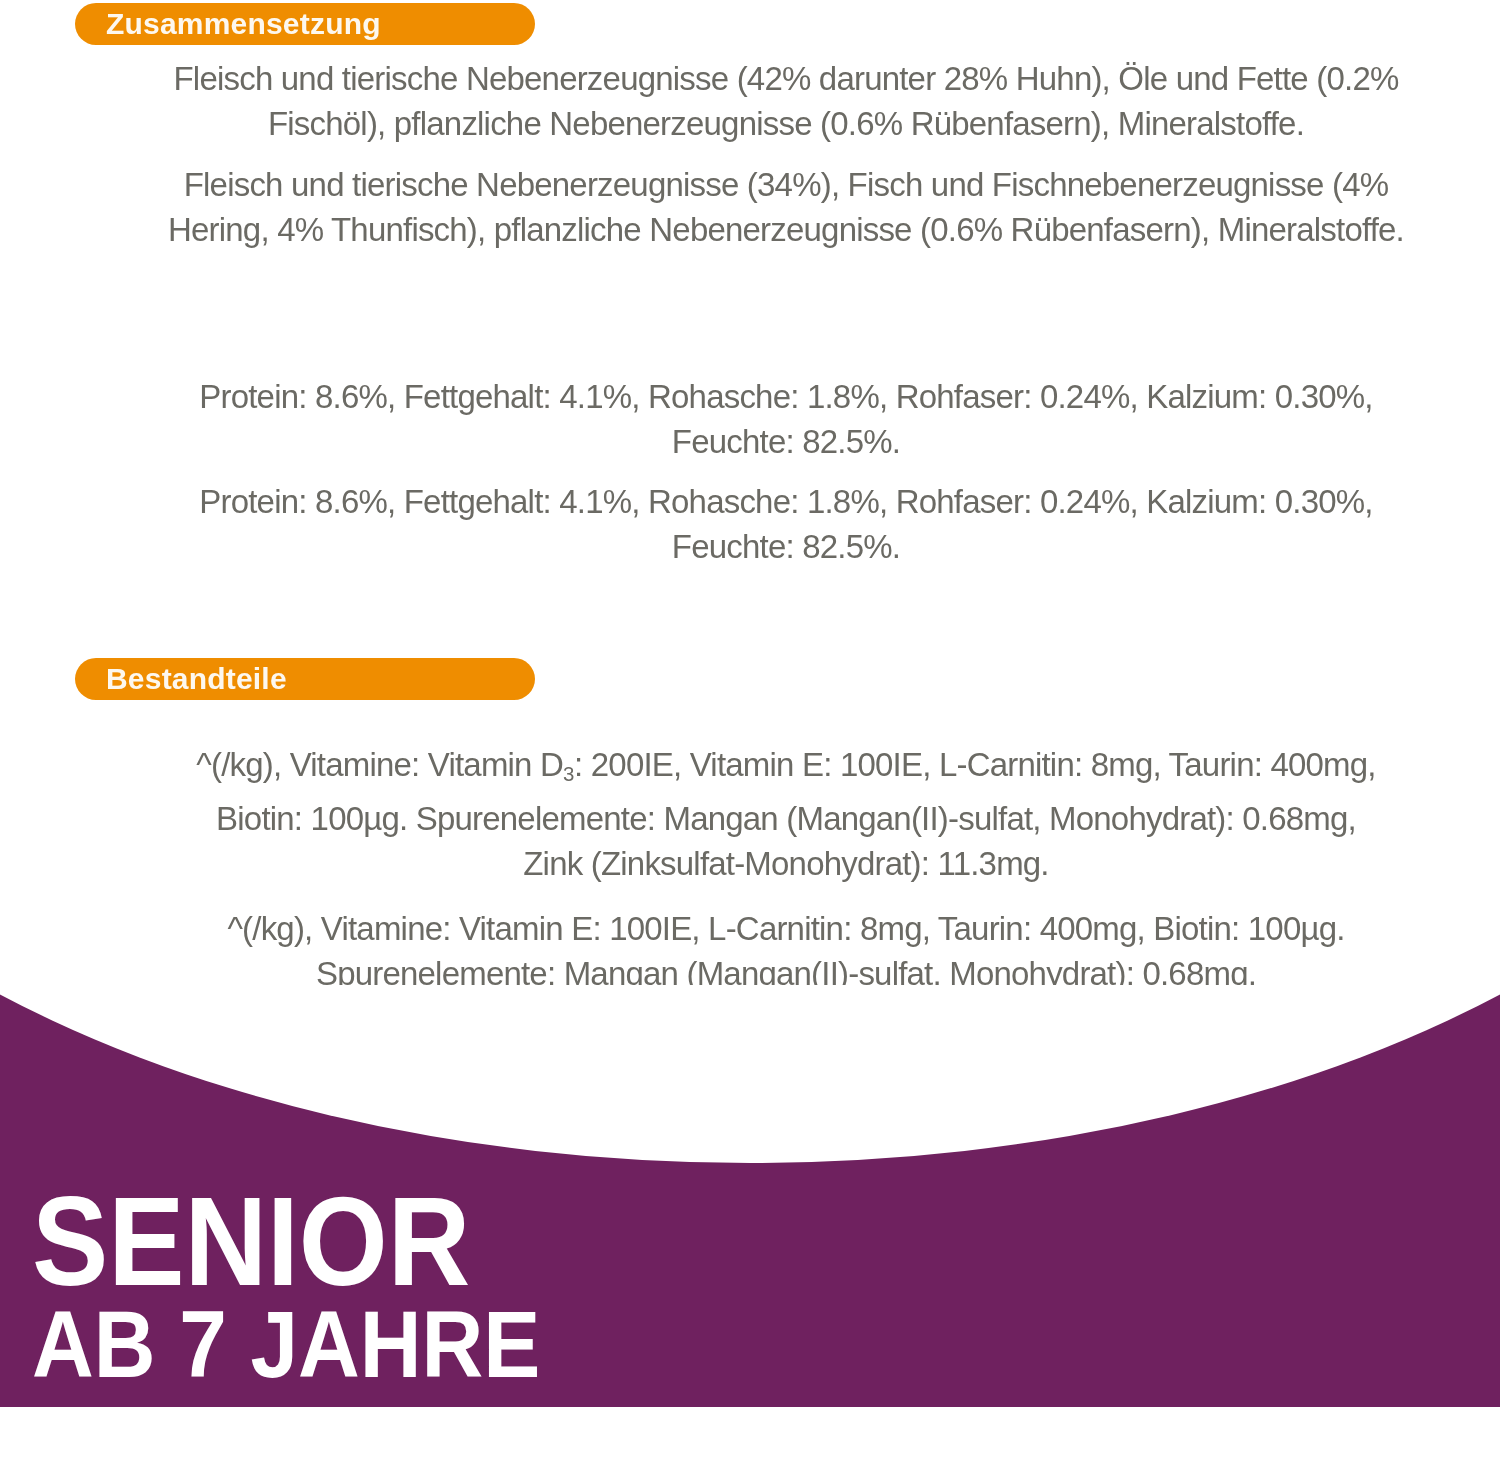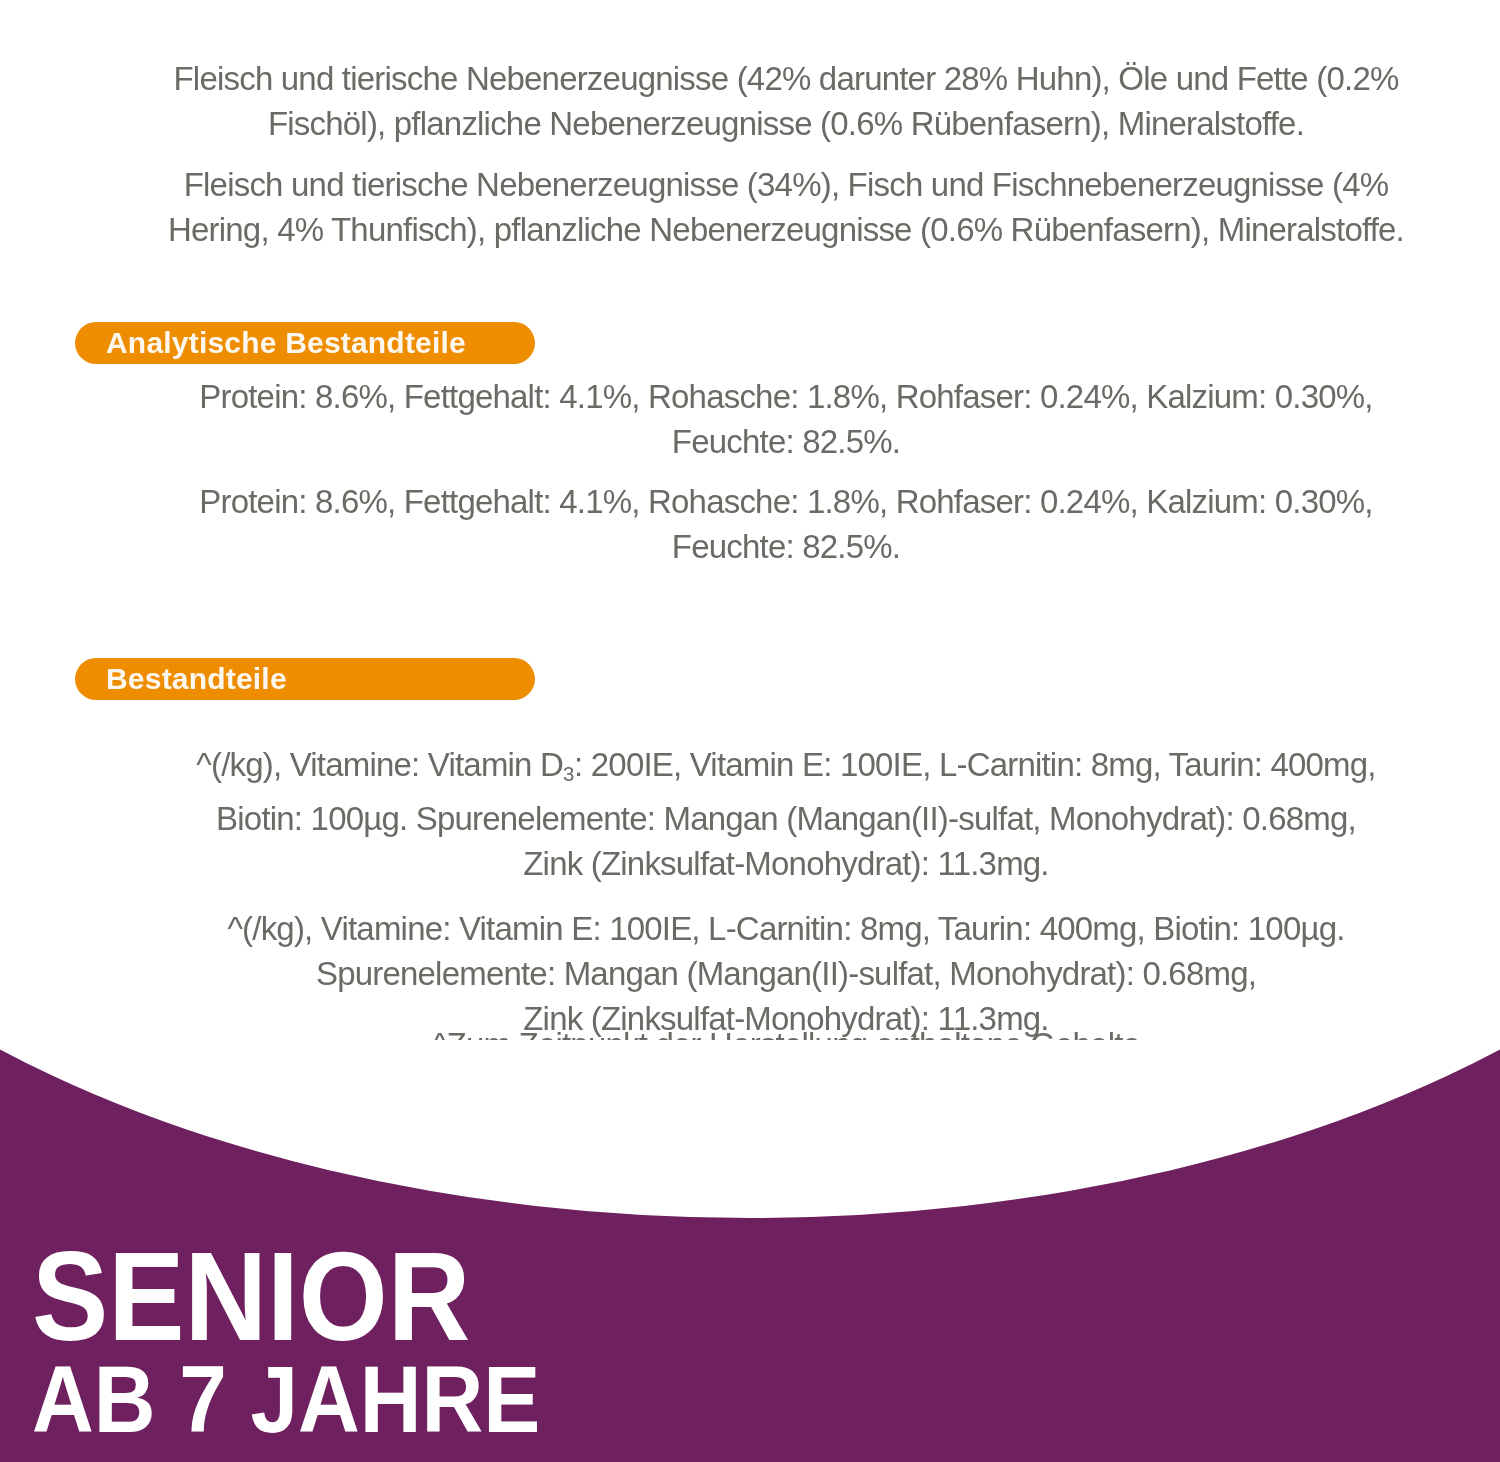--- a/index.html
+++ b/index.html
@@ -42,21 +42,21 @@
     text-align: center;
   }
   .body .sub {
     font-size: 0.62em;
     vertical-align: -0.22em;
     letter-spacing: -0.4px;
   }
   .purple-band {
     position: absolute;
     left: 0;
-    top: 1040px;
+    top: 985px;
     width: 1412px;
     height: 422px;
   }
   .purple-band svg { display: block; width: 1500px; height: 422px; }
   .banner-line1 {
     position: absolute;
     left: 32px;
     top: 193px;
     margin: 0;
     color: var(--banner-text, #ffffff);
@@ -79,28 +79,28 @@
     transform: scaleX(0.9);
     transform-origin: left center;
     white-space: nowrap;
   }
 </style>
 </head>
 <body>
 
 <div class="page">
 
+  <div class="pill" style="top:3px">
+    <span>Zusammensetzung</span>
+  </div>
   <p class="body" style="top:56px">Fleisch und tierische Nebenerzeugnisse (42% darunter 28% Huhn), Öle und Fette (0.2%
 Fischöl), pflanzliche Nebenerzeugnisse (0.6% Rübenfasern), Mineralstoffe.</p>
   <p class="body" style="top:162px">Fleisch und tierische Nebenerzeugnisse (34%), Fisch und Fischnebenerzeugnisse (4%
 Hering, 4% Thunfisch), pflanzliche Nebenerzeugnisse (0.6% Rübenfasern), Mineralstoffe.</p>
 
-  <div class="pill" style="top:322px">
-    <span>Analytische Bestandteile</span>
-  </div>
   <p class="body" style="top:374px">Protein: 8.6%, Fettgehalt: 4.1%, Rohasche: 1.8%, Rohfaser: 0.24%, Kalzium: 0.30%,
 Feuchte: 82.5%.</p>
   <p class="body" style="top:479px">Protein: 8.6%, Fettgehalt: 4.1%, Rohasche: 1.8%, Rohfaser: 0.24%, Kalzium: 0.30%,
 Feuchte: 82.5%.</p>
 
   <div class="pill" style="top:658px">
     <span>Bestandteile</span>
   </div>
   <p class="body" style="top:742px"><span>^(/kg), Vitamine: Vitamin D</span><span class="sub">3</span><span>: 200IE, Vitamin E: 100IE, L-Carnitin: 8mg, Taurin: 400mg,
 Biotin: 100µg. Spurenelemente: Mangan (Mangan(II)-sulfat, Monohydrat): 0.68mg,

